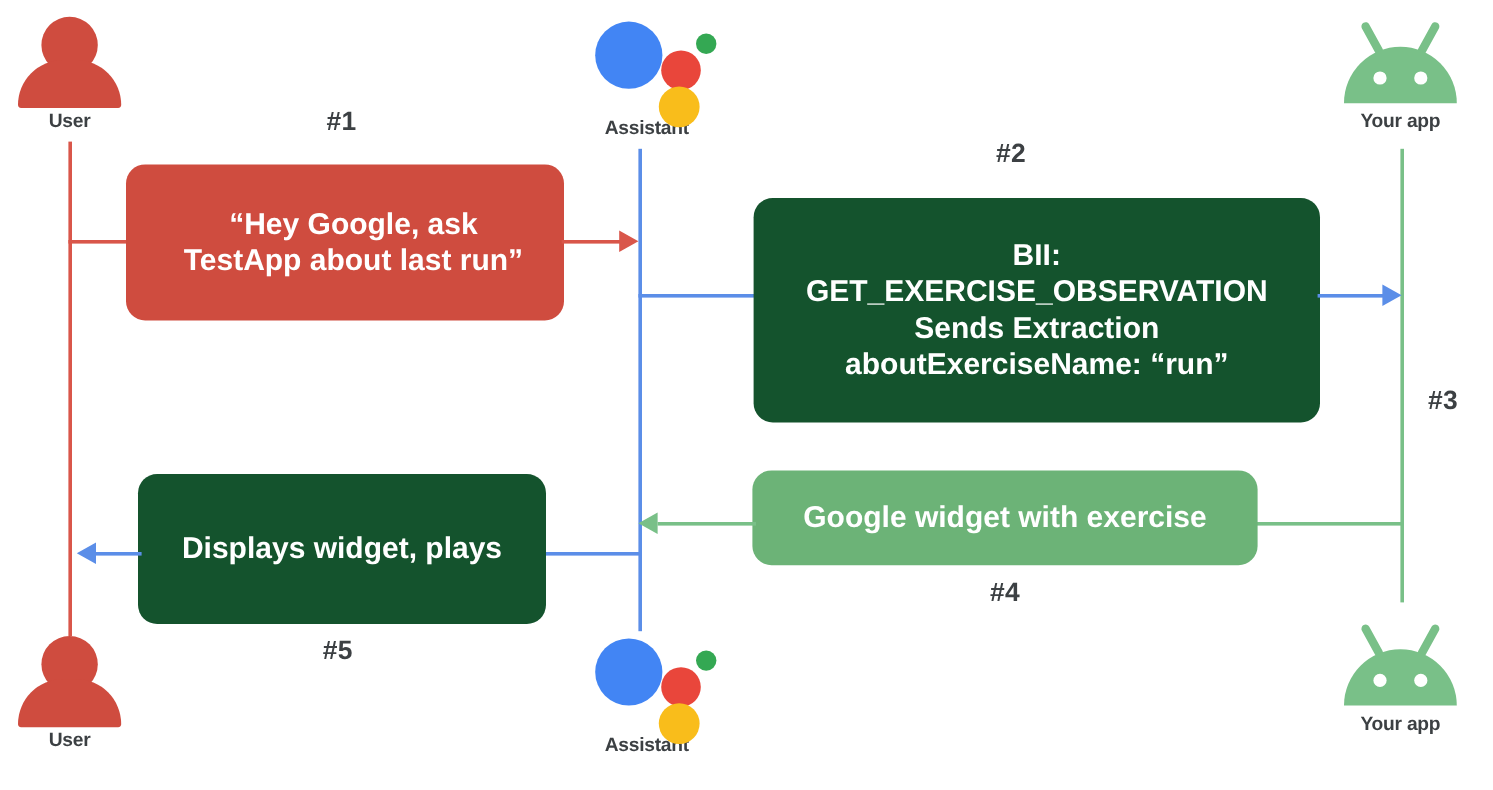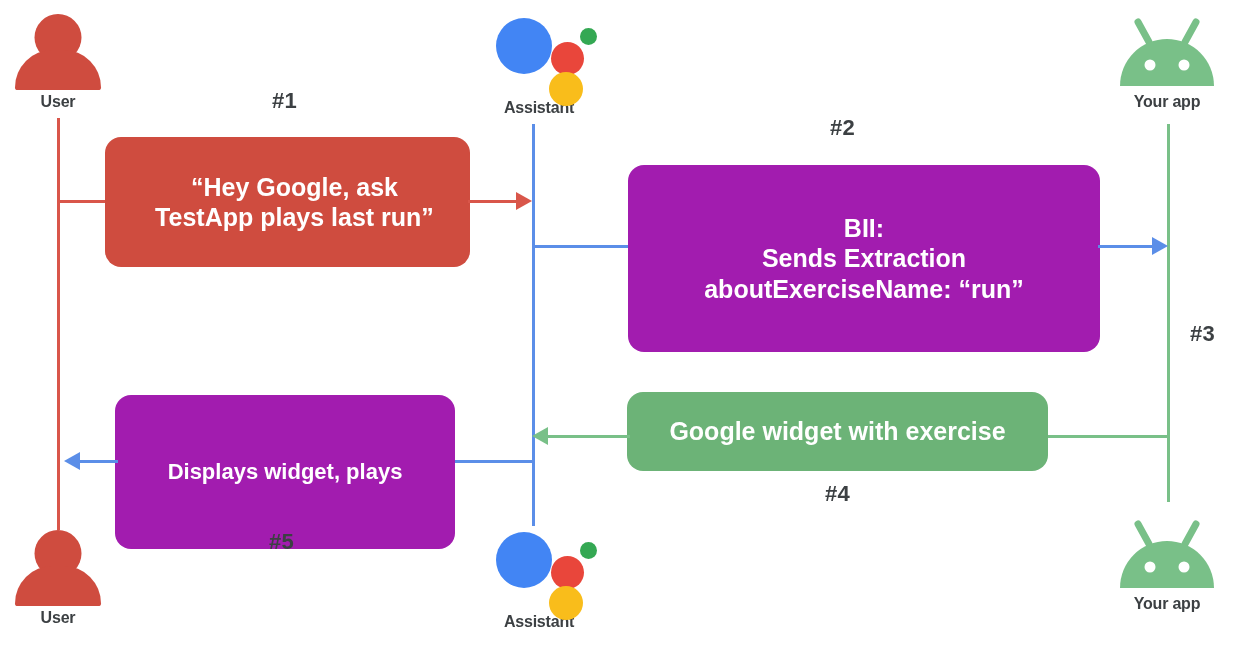--- a/index.html
+++ b/index.html
@@ -51,21 +51,21 @@
   
   .msgbox{
     position:absolute;box-sizing:border-box;
     border-radius:16px;
     display:flex;align-items:center;justify-content:center;
     text-align:center;color:#ffffff;
     font-weight:700;line-height:1.22;
     padding:8px 14px;
   }
   .box-red{background:#cf4c3f;}
-  .box-blue{background:#a21caf;}
+  .box-blue{background:#14532d;}
   .box-green{background:#6cb377;}
 
   
   .hline{position:absolute;height:3px;}
   .h-red{background:#d9564a;}
   .h-blue{background:#5b8ee8;}
   .h-green{background:#79c088;}
 
   .arrowhead{position:absolute;width:0;height:0;}
   .ah-right{border-top:9px solid transparent;border-bottom:9px solid transparent;}
@@ -123,34 +123,35 @@
     <div class="actor-label">Your app</div>
   </div>
 
   <div class="step" style="left:272px;top:88px;">#1</div>
 
   <div class="hline h-red" style="left:57px;top:200px;width:55px;"></div>
 
   <div class="msgbox box-red" style="left:105px;top:137px;width:365px;height:130px;font-size:25px;padding-left:28px;">
     <div>
       <div>“Hey Google, ask</div>
-      <div>TestApp plays last run”</div>
+      <div>TestApp about last run”</div>
     </div>
   </div>
 
   <div class="hline h-red" style="left:468px;top:200px;width:52px;"></div>
   <div class="arrowhead ah-right red" style="left:516px;top:192px;"></div>
 
   <div class="step" style="left:830px;top:115px;">#2</div>
 
   <div class="hline h-blue" style="left:532px;top:245px;width:100px;"></div>
 
   <div class="msgbox box-blue" style="left:628px;top:165px;width:472px;height:187px;font-size:25px;">
     <div>
       <div>BII:</div>
+      <div>GET_EXERCISE_OBSERVATION</div>
       <div>Sends Extraction</div>
       <div>aboutExerciseName: “run”</div>
     </div>
   </div>
 
   <div class="hline h-blue" style="left:1098px;top:245px;width:56px;"></div>
   <div class="arrowhead ah-right blue" style="left:1152px;top:237px;"></div>
 
   <div class="step" style="left:1190px;top:321px;">#3</div>
 
@@ -162,21 +163,21 @@
     </div>
   </div>
 
   <div class="hline h-green" style="left:548px;top:435px;width:82px;"></div>
   <div class="arrowhead ah-left green" style="left:532px;top:427px;"></div>
 
   <div class="step" style="left:825px;top:481px;">#4</div>
 
   <div class="hline h-blue" style="left:455px;top:460px;width:79px;"></div>
 
-  <div class="msgbox box-blue" style="left:115px;top:395px;width:340px;height:154px;font-size:22px;">
+  <div class="msgbox box-blue" style="left:115px;top:395px;width:340px;height:125px;font-size:25px;">
     <div>
       <div>Displays widget, plays</div>
     </div>
   </div>
 
   <div class="hline h-blue" style="left:80px;top:460px;width:38px;"></div>
   <div class="arrowhead ah-left blue" style="left:64px;top:452px;"></div>
 
   <div class="step" style="left:269px;top:529px;">#5</div>
 

